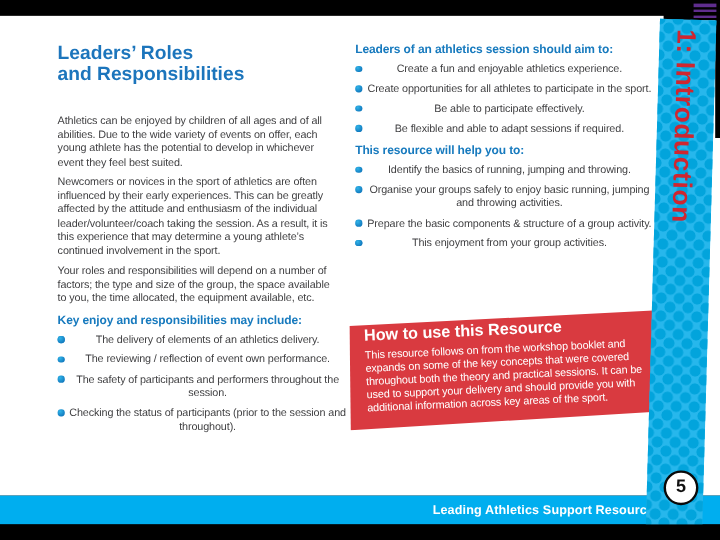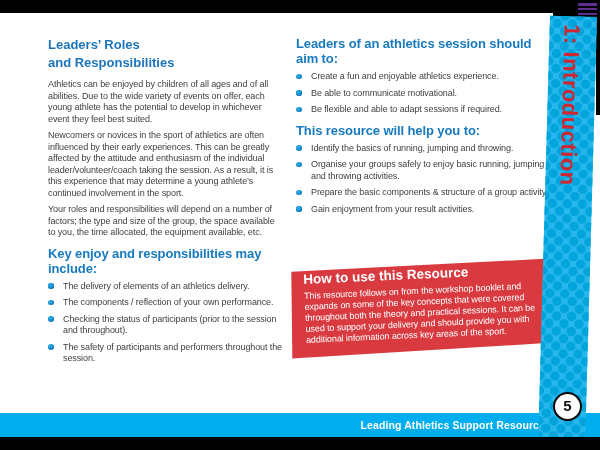--- a/index.html
+++ b/index.html
@@ -29,27 +29,27 @@
   .dashes{position:absolute;left:578px;top:3px;z-index:5;}
   .dash{width:19px;height:2.6px;background:#5f2d8e;margin-bottom:2.2px;}
 
   .pagenum{position:absolute;left:553px;top:392px;width:29px;height:29px;box-sizing:border-box;
     background:#ffffff;border:2.5px solid #0a0a0a;border-radius:50%;z-index:6;
     text-align:center;line-height:24px;font-size:15px;font-weight:bold;color:#111;}
 
   .col{position:absolute;top:36px;z-index:2;}
   .col-left{left:48px;width:245px;}
   .col-right{left:296px;width:252px;}
-  h1{margin:0 0 8px 0;font-size:13px;line-height:17.5px;font-weight:bold;color:#1c75bc;}
+  h1{margin:0 0 24px 0;font-size:16px;line-height:17.5px;font-weight:bold;color:#1c75bc;}
   .col p{margin:0 16px 5px 0;font-size:9px;line-height:11.5px;color:#3f3f41;letter-spacing:-0.1px;}
-  h2{margin:7px 0 5px 0;font-size:13px;font-weight:bold;color:#177abe;letter-spacing:-0.1px;}
+  h2{margin:7px 0 5px 0;font-size:10px;font-weight:bold;color:#177abe;letter-spacing:-0.1px;}
   h2.first{margin-top:0;}
   ul{list-style:none;margin:0 0 6px 0;padding:0;}
-  li{position:relative;padding-left:15px;margin-bottom:5px;
-    font-size:9px;line-height:11.5px;color:#3f3f41;letter-spacing:-0.1px;}
+  li{position:relative;padding-left:5px;margin-bottom:5px;
+    font-size:9px;line-height:11.5px;color:#3f3f41;letter-spacing:-0.1px;text-align:center;}
   .dot{position:absolute;left:0;top:2.8px;width:5.6px;height:5.6px;border-radius:50%;
     background:radial-gradient(circle at 35% 30%,#2fb3e8,#1178bd 78%);}
 
   .callout{position:absolute;left:290px;top:258px;width:260px;height:101px;z-index:2;
     background:#d93a40;
     clip-path:polygon(0.5% 13.5%,97.8% 0.8%,100% 84%,0.9% 99.6%);}
   .callout-inner{position:absolute;left:13px;top:14px;width:234px;
     transform:rotate(-2.6deg);transform-origin:0 0;}
   .callout-inner h3{margin:0 0 4px 0;color:#ffffff;font-size:13.5px;font-weight:bold;}
   .callout-inner p{margin:0;color:#ffffff;font-size:9px;line-height:11px;letter-spacing:-0.1px;}
@@ -65,41 +65,41 @@
 
   <div class="col col-left">
     <h1><span>Leaders’ Roles</span><br><span>and Responsibilities</span></h1>
     <p>Athletics can be enjoyed by children of all ages and of all abilities. Due to the wide variety of events on offer, each young athlete has the potential to develop in whichever event they feel best suited.</p>
     <p>Newcomers or novices in the sport of athletics are often influenced by their early experiences. This can be greatly affected by the attitude and enthusiasm of the individual leader/volunteer/coach taking the session. As a result, it is this experience that may determine a young athlete’s continued involvement in the sport.</p>
     <p>Your roles and responsibilities will depend on a number of factors; the type and size of the group, the space available to you, the time allocated, the equipment available, etc.</p>
     <h2>Key enjoy and responsibilities may include:</h2>
     <ul>
       <li><span class="dot"></span></li>
       <li><span class="dot"></span><span>The delivery of elements of an athletics delivery.</span></li>
-      <li><span class="dot"></span><span>The components / reflection of your own performance.</span></li>
+      <li><span class="dot"></span><span>The reviewing / reflection of event own performance.</span></li>
+      <li><span class="dot"></span><span>The safety of participants and performers throughout the session.</span></li>
       <li><span class="dot"></span><span>Checking the status of participants (prior to the session and throughout).</span></li>
-      <li><span class="dot"></span><span>The safety of participants and performers throughout the session.</span></li>
     </ul>
   </div>
 
   <div class="col col-right">
     <h2 class="first">Leaders of an athletics session should aim to:</h2>
     <ul>
       <li><span class="dot"></span><span>Create a fun and enjoyable athletics experience.</span></li>
-      <li><span class="dot"></span></li>
-      <li><span class="dot"></span><span>Be able to communicate motivational.</span></li>
+      <li><span class="dot"></span><span>Create opportunities for all athletes to participate in the sport.</span></li>
+      <li><span class="dot"></span><span>Be able to participate effectively.</span></li>
       <li><span class="dot"></span><span>Be flexible and able to adapt sessions if required.</span></li>
     </ul>
     <h2>This resource will help you to:</h2>
     <ul>
       <li><span class="dot"></span><span>Identify the basics of running, jumping and throwing.</span></li>
       <li><span class="dot"></span><span>Organise your groups safely to enjoy basic running, jumping and throwing activities.</span></li>
       <li><span class="dot"></span><span>Prepare the basic components &amp; structure of a group activity.</span></li>
       <li><span class="dot"></span></li>
-      <li><span class="dot"></span><span>Gain enjoyment from your result activities.</span></li>
+      <li><span class="dot"></span><span>This enjoyment from your group activities.</span></li>
     </ul>
   </div>
 
   <div class="callout">
     <div class="callout-inner">
       <h3>How to use this Resource</h3>
       <p>This resource follows on from the workshop booklet and expands on some of the key concepts that were covered throughout both the theory and practical sessions. It can be used to support your delivery and should provide you with additional information across key areas of the sport.</p>
     </div>
   </div>
 

